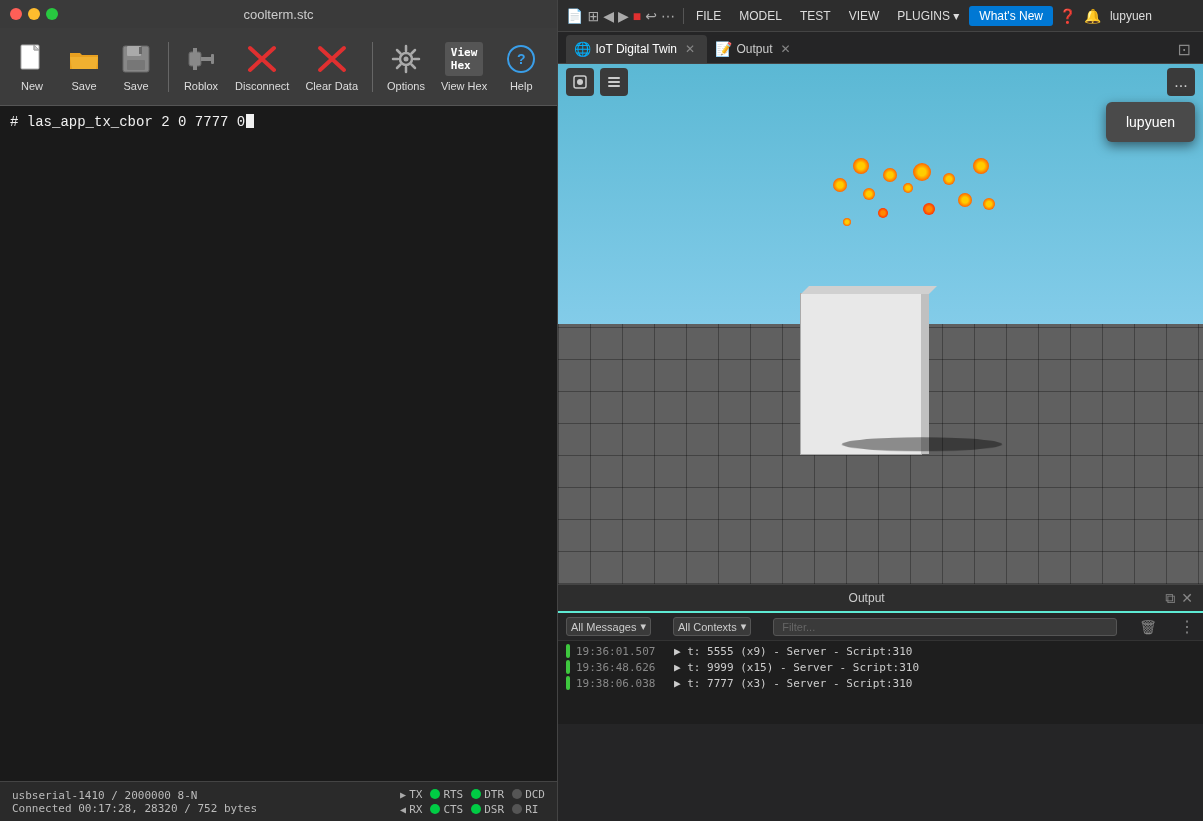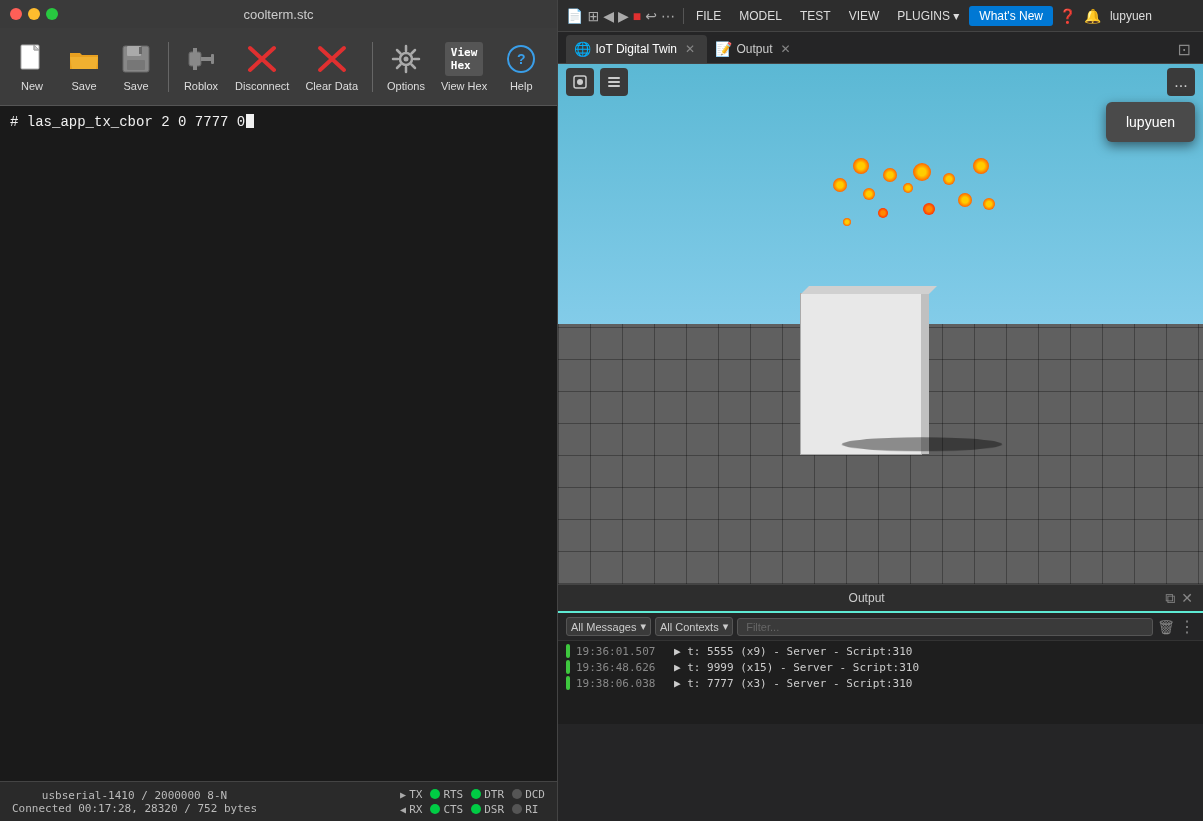--- a/index.html
+++ b/index.html
@@ -28,21 +28,21 @@
     .icon-viewhex { background: #555; color: #fff; font-size: 11px; font-weight: bold; padding: 4px 6px; border-radius: 3px; font-family: monospace; }
     
     .icon-help { color: #3a9ee8; font-size: 26px; border: 2px solid #3a9ee8; border-radius: 50%; width: 28px; height: 28px; display: flex; align-items: center; justify-content: center; font-size: 14px; font-weight: bold; }
 
     .left-terminal { flex: 1; background: #1a1a1a; padding: 8px 10px; color: #f0f0f0; font-family: 'Menlo', 'Monaco', 'Courier New', monospace; font-size: 14px; overflow: hidden; }
     .terminal-line { display: flex; align-items: flex-start; }
     .cursor { display: inline-block; width: 8px; height: 14px; background: #f0f0f0; margin-left: 1px; animation: blink 1s infinite; }
     @keyframes blink { 0%,50% { opacity: 1; } 51%,100% { opacity: 0; } }
 
     .left-statusbar { height: 40px; background: #2a2a2a; border-top: 1px solid #444; display: flex; align-items: center; padding: 0 12px; justify-content: space-between; }
-    .status-left { display: flex; flex-direction: column; text-align: center; }
+    .status-left { display: flex; flex-direction: column; }
     .status-text { font-size: 11px; color: #bbb; font-family: monospace; }
     .status-right { display: flex; flex-direction: column; gap: 2px; }
     .status-indicators { display: flex; gap: 8px; align-items: center; }
     .indicator { display: flex; align-items: center; gap: 3px; font-size: 11px; font-family: monospace; }
     .led { width: 10px; height: 10px; border-radius: 50%; }
     .led-green { background: #00cc44; }
     .led-gray { background: #555; }
     .ind-label { color: #bbb; }
     .arrow-right { color: #aaa; font-size: 10px; }
     .arrow-left { color: #aaa; font-size: 10px; }
@@ -97,21 +97,21 @@
     
     .shadow { position: absolute; bottom: 25%; left: 44%; width: 160px; height: 20px; background: rgba(0,0,0,0.4); border-radius: 50%; transform: perspective(200px) rotateX(45deg); }
 
     
     .output-panel { height: 140px; background: #1e1e1e; border-top: 1px solid #444; display: flex; flex-direction: column; }
     .output-header { height: 28px; background: #2d2d2d; display: flex; align-items: center; padding: 0 10px; border-bottom: 2px solid #5eead4; }
     .output-title { font-size: 12px; color: #ccc; flex: 1; text-align: center; }
     .output-header-right { display: flex; gap: 6px; align-items: center; }
     .out-icon-btn { color: #888; font-size: 14px; cursor: pointer; }
 
-    .output-filters { height: 28px; background: #252526; display: flex; align-items: center; padding: 0 8px; gap: 4px; border-bottom: 1px solid #333; }
+    .output-filters { height: 28px; background: #252526; display: flex; align-items: center; padding: 0 8px; gap: 22px; border-bottom: 1px solid #333; }
     .filter-select { background: #3a3a3a; border: 1px solid #555; color: #ccc; font-size: 11px; padding: 2px 4px; border-radius: 3px; cursor: pointer; display: flex; align-items: center; gap: 4px; }
     .filter-input { flex: 1; background: #3a3a3a; border: 1px solid #555; color: #ccc; font-size: 11px; padding: 2px 8px; border-radius: 3px; }
     .filter-input::placeholder { color: #666; }
     .filter-trash { color: #888; cursor: pointer; font-size: 14px; }
     .filter-more { color: #888; cursor: pointer; font-size: 16px; }
 
     .output-log { flex: 1; overflow: hidden; padding: 2px 0; }
     .log-line { display: flex; align-items: center; padding: 1px 8px; font-size: 11px; font-family: 'Menlo', 'Monaco', monospace; color: #ccc; }
     .log-indicator { width: 4px; height: 14px; border-radius: 2px; margin-right: 6px; }
     .log-green { background: #3ec73e; }

